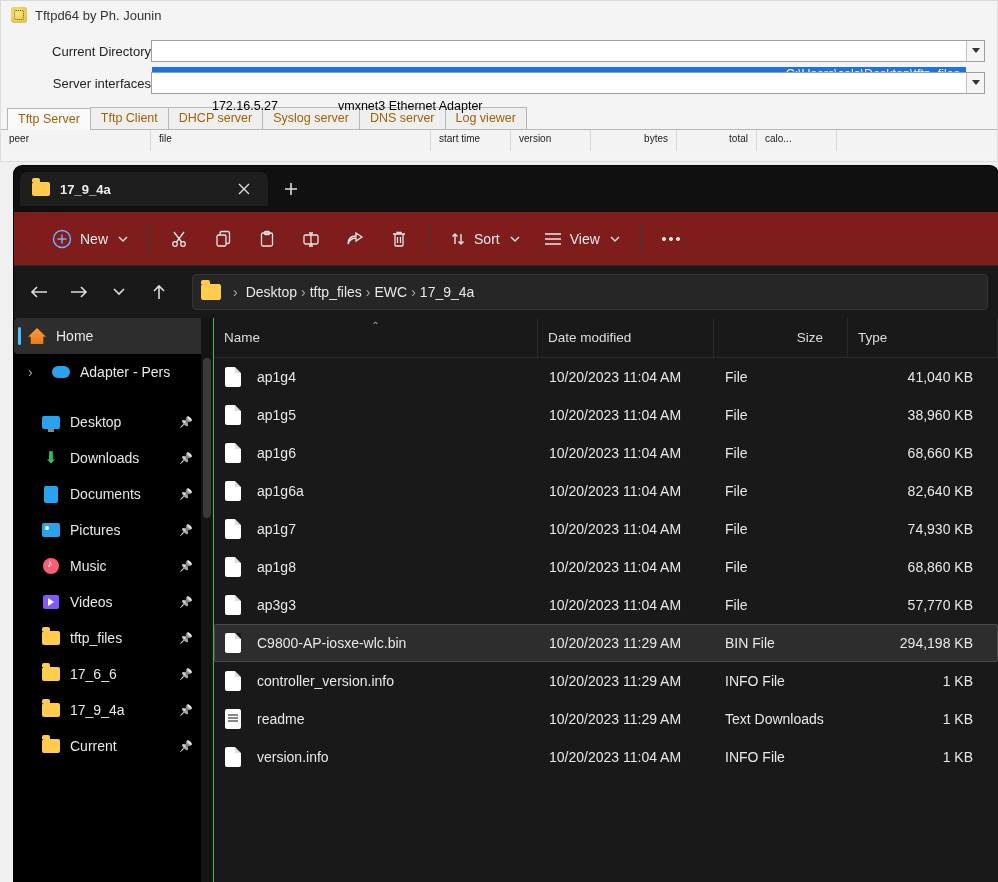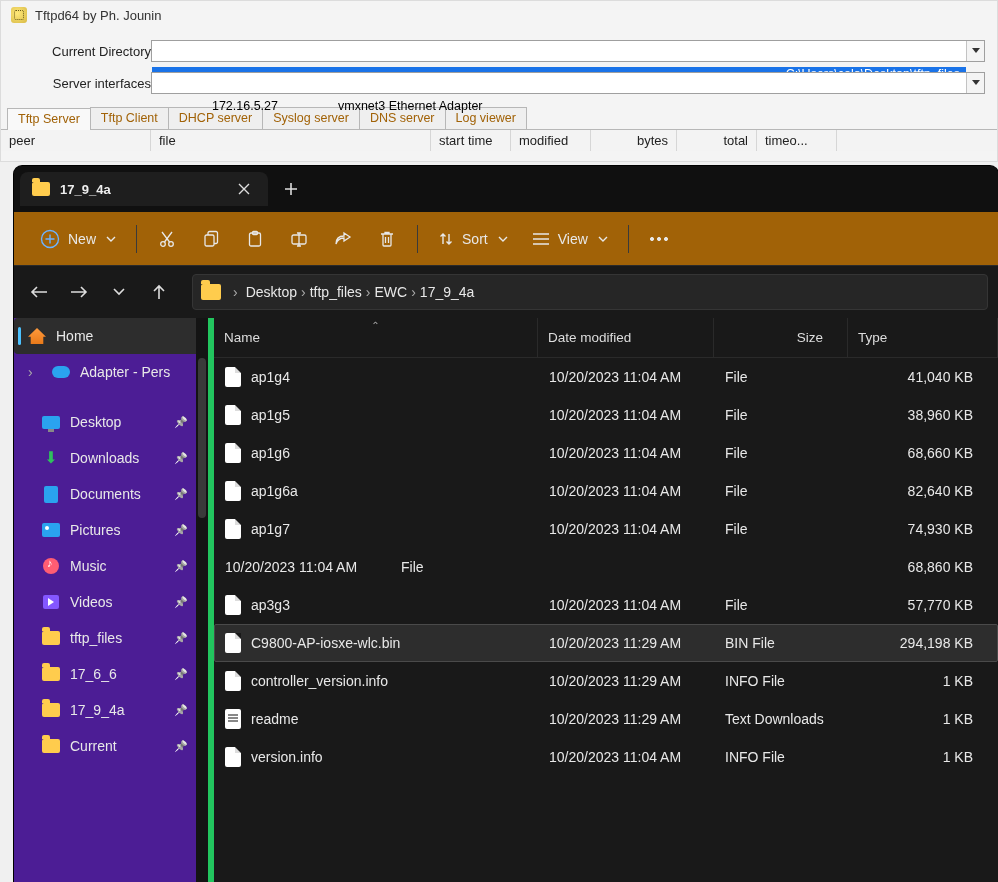--- a/index.html
+++ b/index.html
@@ -18,52 +18,52 @@
   .combo .combo-text { flex:1; padding:0 6px; font-size:12.5px; white-space:nowrap; overflow:hidden;margin-top:45px; }
   .combo .combo-text.selected { background:#1a73e8; color:#fff; }
   .combo .combo-btn { width:18px; height:100%; border-left:1px solid #c3c3c3; display:flex; align-items:center; justify-content:center; background:#f4f4f4; }
   .combo .combo-btn svg { width:8px; height:6px; }
   .iface-text { display:flex; gap:60px; color:#000; }
   .iface-text span:first-child { width:120px; }
 
   .tftpd-tabs { display:flex; align-items:flex-end; height:24px; padding-left:6px; gap:0; font-size:12.5px; }
   .tftpd-tab { padding:3px 10px 4px 10px; border:1px solid #b7b7b7; border-bottom:none; background:#efefef; color:#a16207; cursor:default; margin-right:-1px;}
   .tftpd-tab.active { background:#f9f9f9; position:relative; top:1px; }
-  .tftpd-cols { display:flex; height:22px; border-top:1px solid #b7b7b7; background:#f3f3f3; font-size:13px; color:#222; }
+  .tftpd-cols { display:flex; height:22px; border-top:1px solid #b7b7b7; background:#f3f3f3; font-size:10px; color:#222; }
   .tftpd-cols .c { padding:3px 8px; border-right:1px solid #d6d6d6; }
   .tftpd-cols .c.right { text-align:right; }
   
   
   .explorer { position:absolute; left:14px; top:166px; width:984px; height:716px; background:#191919; border-radius:8px 8px 0 0; overflow:hidden; box-shadow:0 0 0 1px #000;}
   .ex-tabs { height:46px; display:flex; align-items:center; background:#101010; padding-left:6px; gap:6px; }
   .ex-tab { display:flex; align-items:center; gap:10px; height:34px; min-width:248px; max-width:248px; padding:0 10px 0 12px; background:#1e1e1e; border-radius:8px 8px 0 0; color:#eee; font-size:13px; }
   .ex-tab .folder-ico { width:18px; height:14px; background:#ffcc4d; border-radius:2px; position:relative; }
   .ex-tab .folder-ico::before { content:""; position:absolute; left:0; top:-4px; width:8px; height:4px; background:#ffcc4d; border-radius:2px 2px 0 0;}
   .ex-tab .tab-title { flex:1; white-space:nowrap; overflow:hidden; text-overflow:ellipsis; font-weight:600;}
   .ex-tab .close { width:28px; height:28px; display:flex; align-items:center; justify-content:center; color:#ddd; border-radius:4px; }
   .ex-newtab { width:34px; height:34px; display:flex; align-items:center; justify-content:center; color:#ddd; border-radius:6px;}
   
-  .ex-toolbar { height:54px; display:flex; align-items:center; padding:0 16px; gap:4px; background:#a16207; border-bottom:1px solid #2a2a2a;}
+  .ex-toolbar { height:54px; display:flex; align-items:center; padding:0 28px; gap:4px; background:#7f1d1d; border-bottom:1px solid #2a2a2a;}
   .tb-btn { display:flex; align-items:center; gap:8px; height:36px; padding:0 10px; color:#e8e8e8; font-size:14px; border-radius:4px; }
   .tb-btn.icon-only { padding:0; width:40px; justify-content:center;}
   .tb-btn .chev-down { margin-left:2px; }
   .tb-btn svg { stroke:#e8e8e8; fill:none; }
   .tb-new .circle-plus svg { stroke:#6db3ff; }
   .tb-sep { width:1px; height:28px; background:#3a3a3a; margin:0 6px; }
 
   .ex-nav { height:52px; display:flex; align-items:center; padding:0 10px 0 10px; gap:10px; background:#191919;}
   .nav-arrow { width:30px; height:30px; display:flex; align-items:center; justify-content:center; color:#ddd; border-radius:4px;}
   .nav-arrow svg { stroke:#ddd; fill:none; }
   .breadcrumb { flex:1; height:36px; margin-left:8px; background:#262626; border:1px solid #353535; border-radius:4px; display:flex; align-items:center; padding:0 8px; gap:4px; color:#e8e8e8; font-size:14px;}
   .bc-folder-ico { width:20px; height:16px; background:#ffcc4d; border-radius:2px; margin-right:4px; position:relative;}
   .bc-folder-ico::before{content:"";position:absolute;left:0;top:-4px;width:9px;height:4px;background:#ffcc4d;border-radius:2px 2px 0 0;}
   .bc-chev { color:#aaa; padding:0 4px; }
 
   .ex-body { display:flex; height:calc(100% - 46px - 54px - 52px); }
-  .ex-side { width:200px; background:#4c1d95; border-right:6px solid #22c55e; overflow:hidden; position:relative;}
+  .ex-side { width:200px; background:#000000; border-right:1px solid #22c55e; overflow:hidden; position:relative;}
   .side-scrollbar{position:absolute; top:0; right:0; width:12px; height:100%; background:#141414;}
   .side-scrollbar .thumb{position:absolute; left:2px; right:2px; top:40px; height:160px; background:#3a3a3a; border-radius:4px;}
   .side-item { display:flex; align-items:center; gap:10px; height:36px; padding:0 12px 0 30px; color:#e8e8e8; font-size:14px; border-radius:4px; position:relative;}
   .side-item.active{ background:#2d2d2d; }
   .side-item.active::before{ content:""; position:absolute; left:4px; top:9px; width:3px; height:18px; background:#4cc2ff; border-radius:2px;}
   .side-item.top { padding-left:14px; }
   .side-item.sub { padding-left:28px;}
   .side-caret { width:14px; color:#aaa; }
   .side-ico { width:18px; height:18px; display:flex; align-items:center; justify-content:center; }
   .pin { color:#888; font-size:12px; margin-left:auto; margin-right:8px;}
@@ -88,21 +88,21 @@
   .files-head .h { padding:0 10px; display:flex; align-items:center; gap:6px; height:100%; border-right:1px solid #2a2a2a;}
   .files-head .sort-caret{font-size:10px;color:#aaa; margin:0 auto;}
   .col-name{width:324px;}
   .col-date{width:176px;}
   .col-type{width:150px;}
   .col-size{flex:1; justify-content:flex-end; padding-right:24px !important;}
   .file-row{display:flex;height:38px;align-items:center;font-size:14px;border:1px solid transparent;border-radius:2px;}
   .file-row.selected{background:#2d2d2d;border:1px solid #4a4a4a;}
   .file-row .c{padding:0 10px;white-space:nowrap;overflow:hidden;text-overflow:ellipsis;}
   .file-row .c.col-size{text-align:right; padding-right:24px;}
-  .file-row .fname{display:flex;align-items:center;gap:10px;}
+  .file-row .fname{display:flex;align-items:center;gap:16px;}
   .file-ico{width:16px;height:20px;background:#fff;border-radius:2px;position:relative;}
   .file-ico::after{content:"";position:absolute;right:0;top:0;border-top:6px solid #191919;border-left:6px solid #ddd;}
   .txt-ico{width:16px;height:20px;background:#fff;border-radius:2px;position:relative;}
   .txt-ico::before{content:"";position:absolute;left:3px;top:5px;width:10px;height:2px;background:#888;box-shadow:0 3px 0 #888,0 6px 0 #888;}
 
   svg{display:block;}
 </style>
 </head>
 <body>
 
@@ -143,24 +143,24 @@
       <div class="tftpd-tab">Tftp Client</div>
       <div class="tftpd-tab">DHCP server</div>
       <div class="tftpd-tab">Syslog server</div>
       <div class="tftpd-tab">DNS server</div>
       <div class="tftpd-tab">Log viewer</div>
     </div>
   <div class="tftpd-cols" id="tftpd-cols">
       <div class="c " style="width: 150px;">peer</div>
       <div class="c " style="width: 280px;">file</div>
       <div class="c " style="width: 80px;">start time</div>
-      <div class="c " style="width: 80px;">modified</div>
+      <div class="c " style="width: 80px;">version</div>
       <div class="c right" style="width: 86px;">bytes</div>
       <div class="c right" style="width: 80px;">total</div>
-      <div class="c " style="width: 80px;">timeo...</div>
+      <div class="c " style="width: 80px;">calo...</div>
     </div>
 </div>
 
 <div class="explorer">
 
   <div class="ex-tabs">
     <div class="ex-tab">
       <span class="folder-ico"></span>
       <span class="tab-title">17_9_4a</span>
       <span class="close">
@@ -431,20 +431,24 @@
           <div class="file-row">
             <div class="c col-name fname">
               <span class="file-ico"></span>
               <span>ap1g7</span>
             </div>
             <div class="c col-date">10/20/2023 11:04 AM</div>
             <div class="c col-type">File</div>
             <div class="c col-size">74,930 KB</div>
           </div>
           <div class="file-row">
+            <div class="c col-name fname">
+              <span class="file-ico"></span>
+              <span>ap1g8</span>
+            </div>
             <div class="c col-date">10/20/2023 11:04 AM</div>
             <div class="c col-type">File</div>
             <div class="c col-size">68,860 KB</div>
           </div>
           <div class="file-row">
             <div class="c col-name fname">
               <span class="file-ico"></span>
               <span>ap3g3</span>
             </div>
             <div class="c col-date">10/20/2023 11:04 AM</div>

